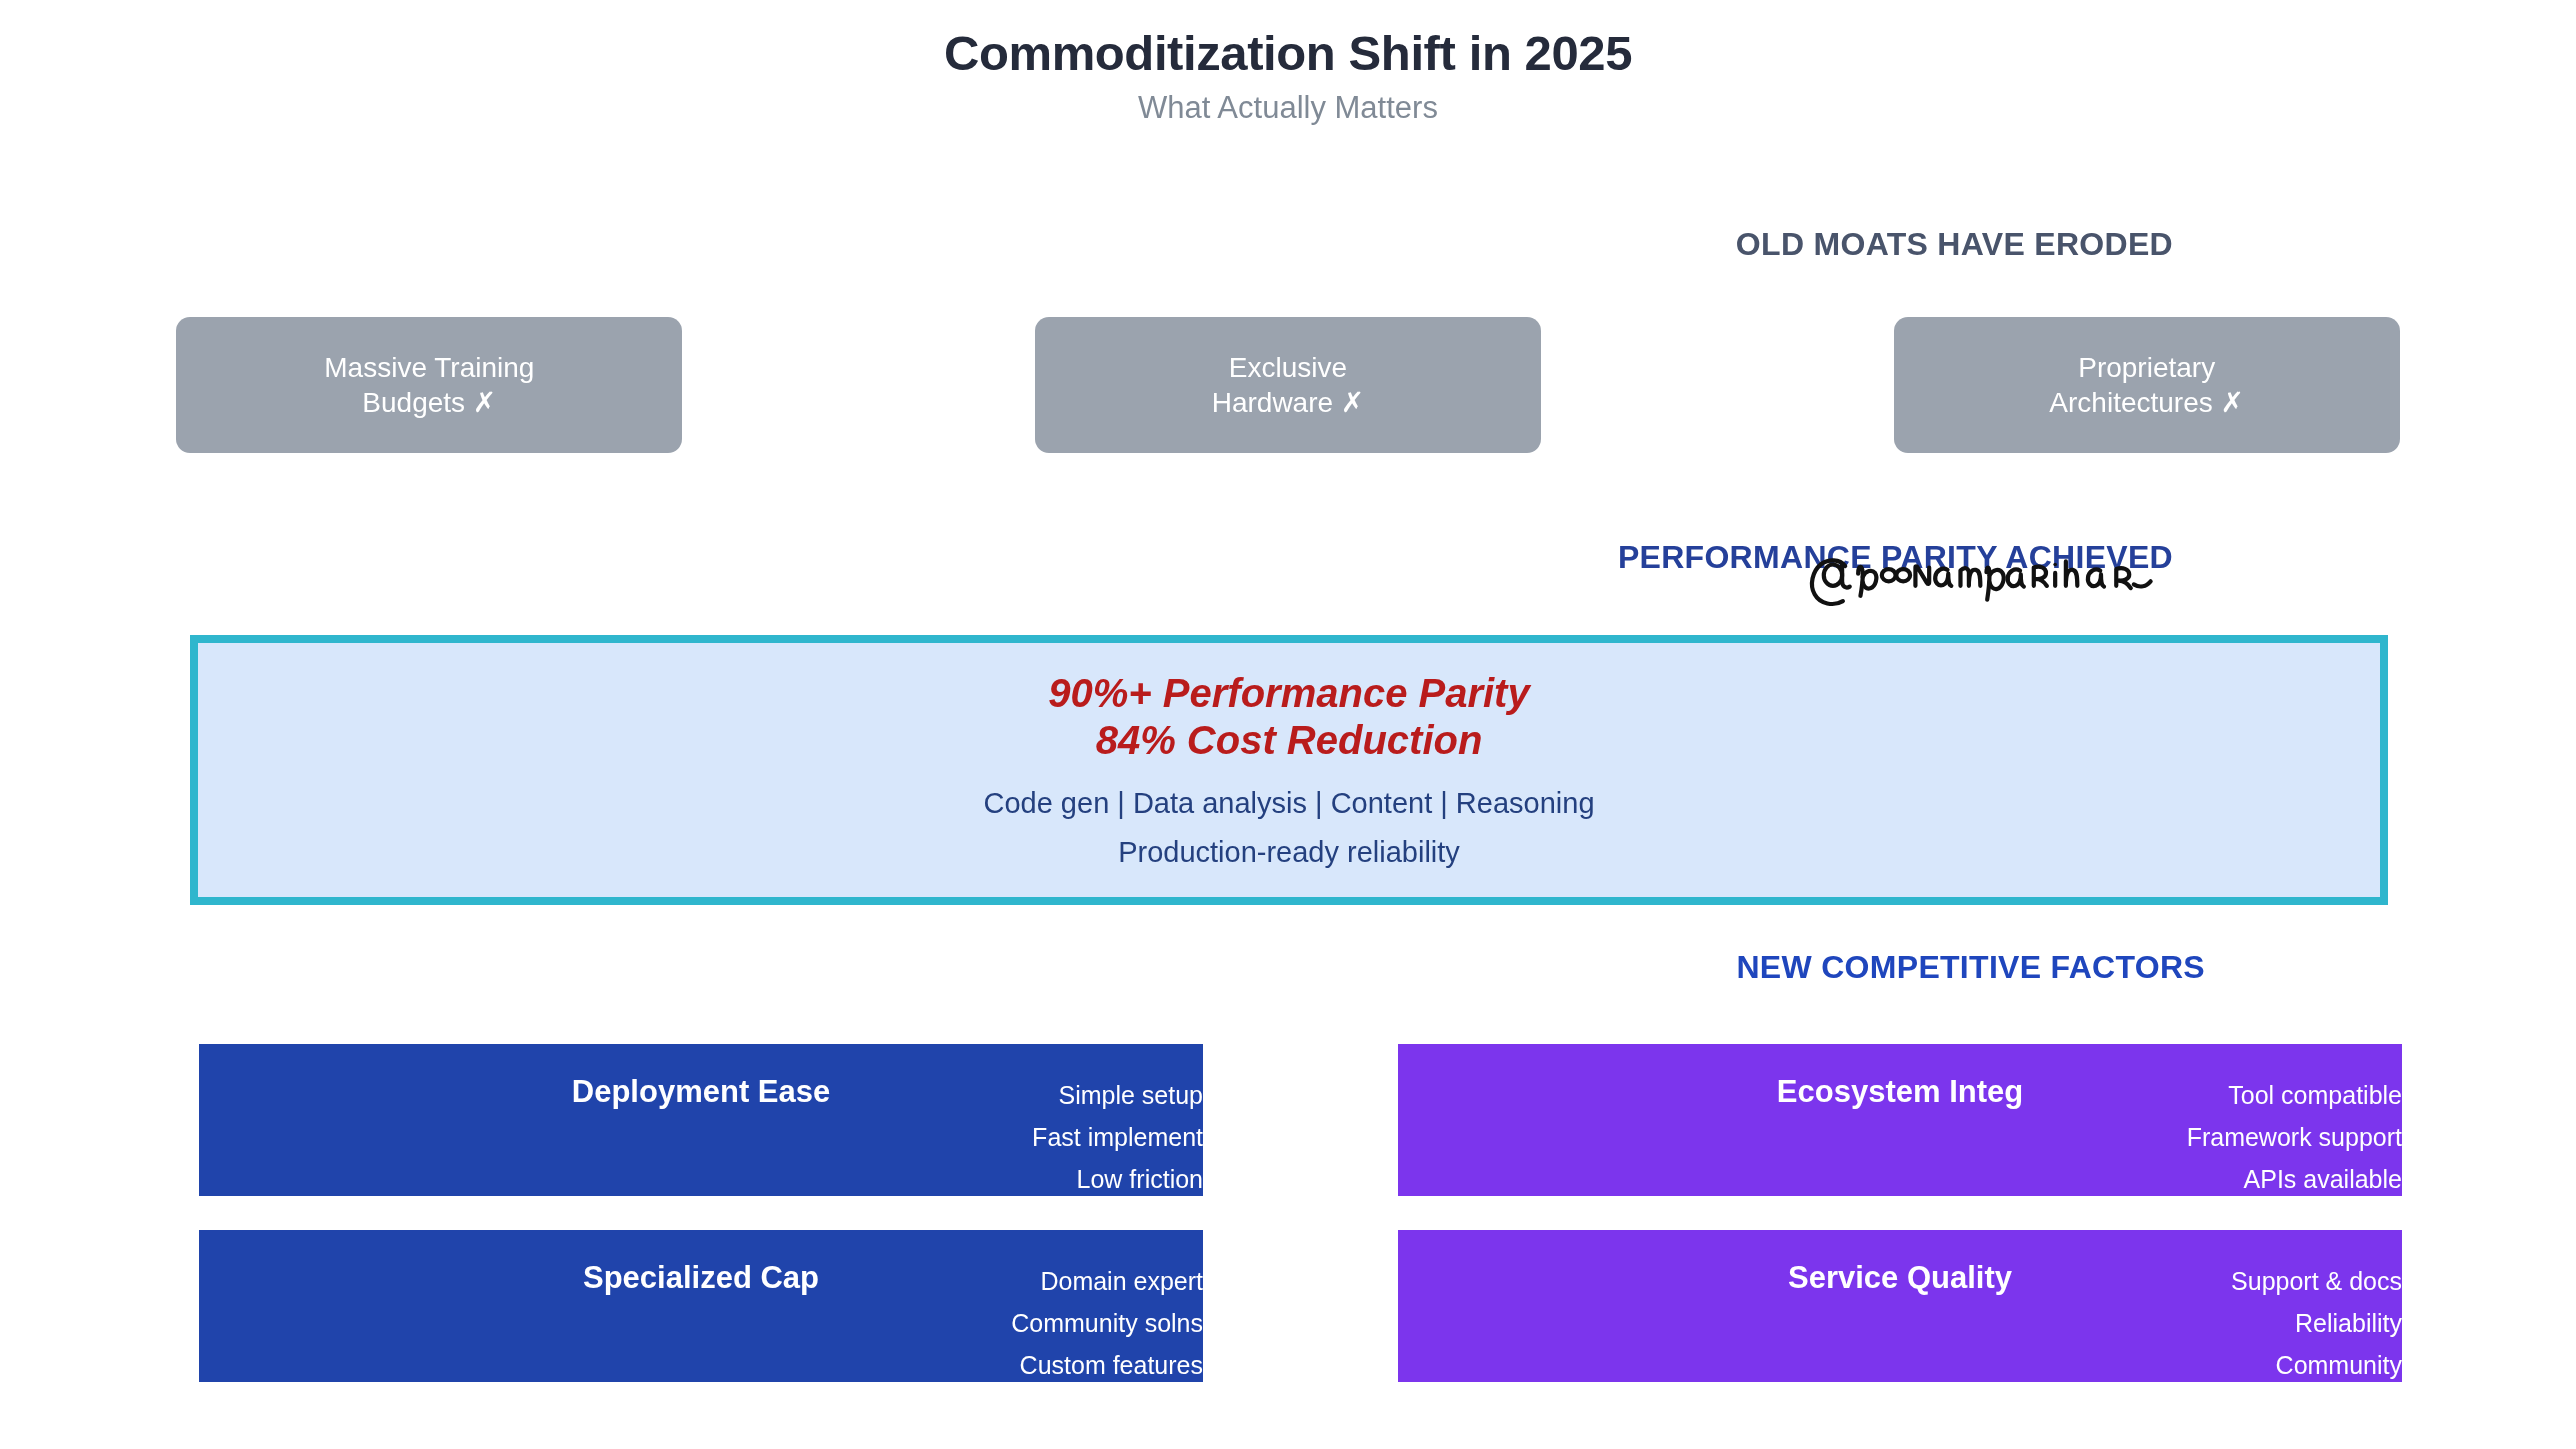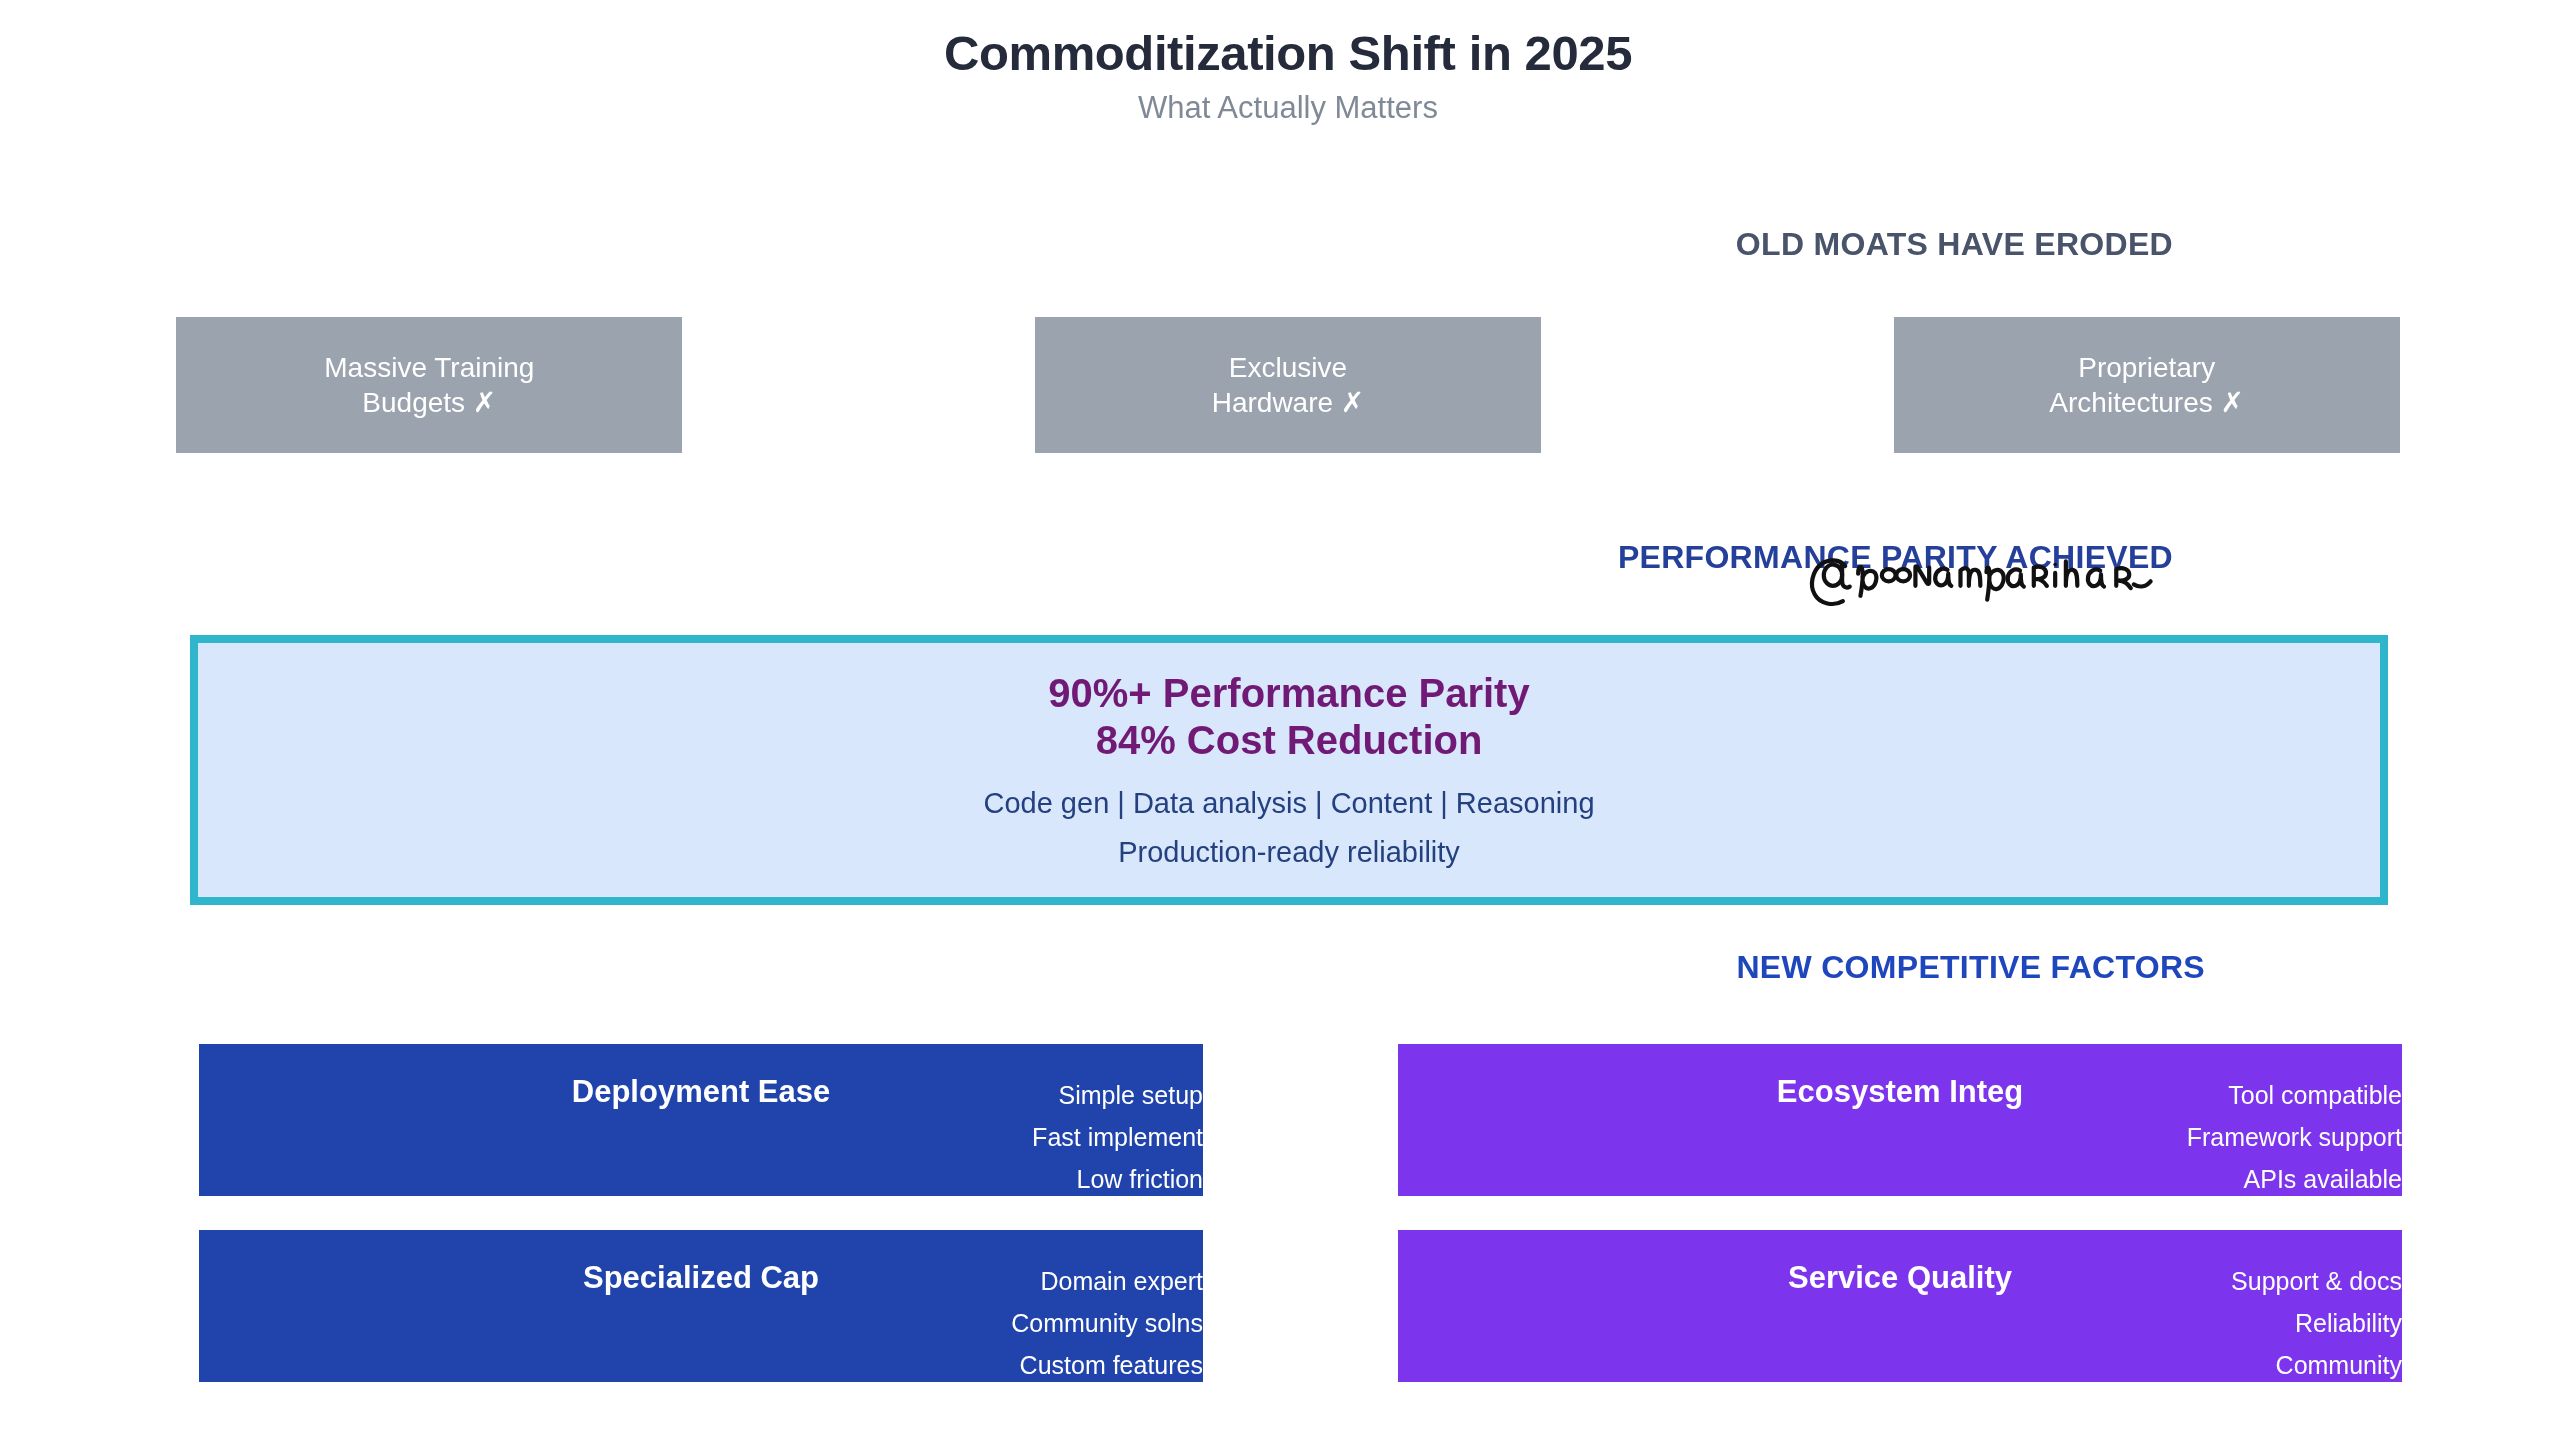--- a/index.html
+++ b/index.html
@@ -85,20 +85,21 @@
     width: 506px;
     height: 136px;
     background: #9ba3ae;
     display: flex;
     flex-direction: column;
     align-items: center;
     justify-content: center;
     color: #ffffff;
     font-size: 28px;
     line-height: 1.26;
+    border-radius: 14px;
   }
   .moat-line { white-space: pre; }
 
   
   #watermark {
     position: absolute;
     top: 537px;
     left: 1798px;
     width: 383px;
     height: 84px;
@@ -116,22 +117,23 @@
     background: #d8e7fb;
     border: 8.4px solid #2fb6cd;
     display: flex;
     flex-direction: column;
     align-items: center;
     justify-content: center;
   }
   #parity-stat-1, #parity-stat-2 {
     font-size: 40px;
     font-weight: bold;
-    color: #701a75;
+    color: #b91c1c;
     line-height: 1.18;
+    font-style: italic;
   }
   #parity-domains {
     margin-top: 21.5px;
     font-size: 29px;
     color: #24407f;
     line-height: 1.2;
   }
   #parity-reliability {
     margin-top: 14px;
     font-size: 29px;

